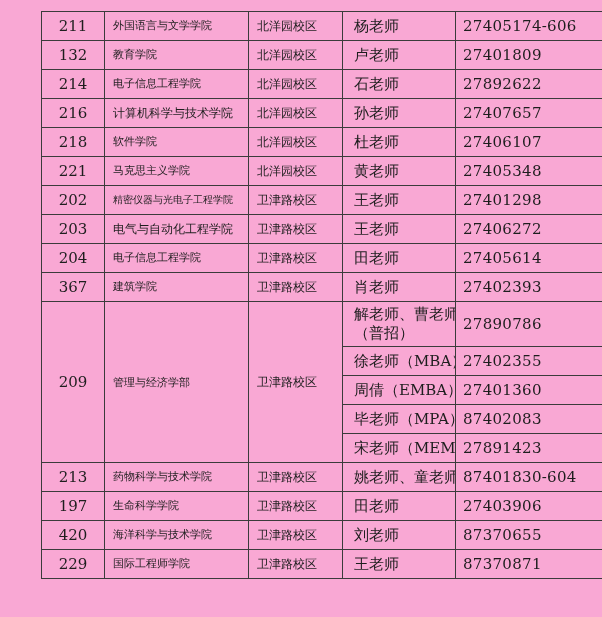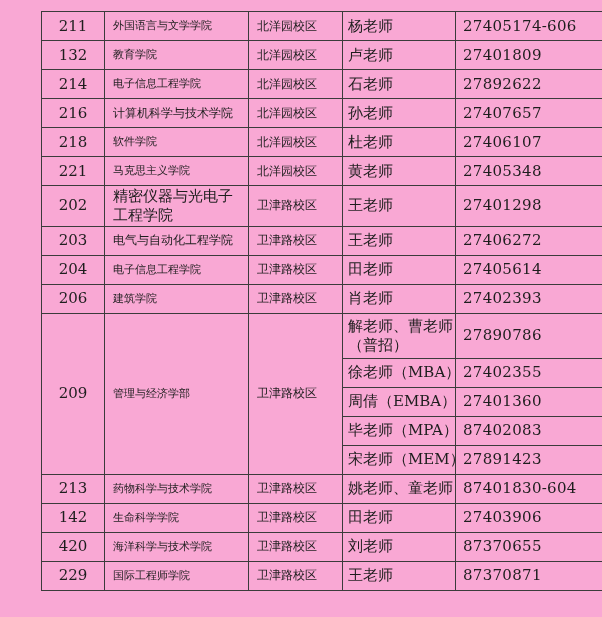--- a/index.html
+++ b/index.html
@@ -36,23 +36,23 @@
     vertical-align: middle;
     line-height: 1.25;
     overflow: hidden;
   }
   td.cell-num {
     text-align: center;
     padding: 1px 0;
   }
   td.cell-college  { font-size: 11px; }
   td.cell-college.col-sm { font-size: 12px; }
-  td.cell-college.col-xs { font-size: 15px; }
+  td.cell-college.col-xs { font-size: 10px; }
   td.cell-campus   { font-size: 12px; }
-  td.cell-teacher  { font-size: 15px; white-space: pre; padding-left: 5px; }
+  td.cell-teacher  { font-size: 15px; white-space: pre; padding-left: 11px; }
   td.cell-phone    { font-size: 15px; letter-spacing: 0.3px; padding-left: 7px; }
   tr.tall td { height: 42px; line-height: 19px; }
 </style>
 </head>
 <body>
 
 <div class="page">
   <div class="table-clip">
     <table class="contact-table">
       <colgroup>
@@ -120,21 +120,21 @@
             <td class="cell-phone">27406272</td>
           </tr>
           <tr>
             <td class="cell-num">204</td>
             <td class="cell-college">电子信息工程学院</td>
             <td class="cell-campus">卫津路校区</td>
             <td class="cell-teacher">田老师</td>
             <td class="cell-phone">27405614</td>
           </tr>
           <tr>
-            <td class="cell-num">206</td>
+            <td class="cell-num">367</td>
             <td class="cell-college">建筑学院</td>
             <td class="cell-campus">卫津路校区</td>
             <td class="cell-teacher">肖老师</td>
             <td class="cell-phone">27402393</td>
           </tr>
           <tr class="tall">
             <td class="cell-num" rowspan="5">209</td>
             <td class="cell-college" rowspan="5">管理与经济学部</td>
             <td class="cell-campus" rowspan="5">卫津路校区</td>
             <td class="cell-teacher">解老师、曹老师
@@ -158,21 +158,21 @@
             <td class="cell-phone">27891423</td>
           </tr>
           <tr>
             <td class="cell-num">213</td>
             <td class="cell-college">药物科学与技术学院</td>
             <td class="cell-campus">卫津路校区</td>
             <td class="cell-teacher">姚老师、童老师</td>
             <td class="cell-phone">87401830-604</td>
           </tr>
           <tr>
-            <td class="cell-num">142</td>
+            <td class="cell-num">197</td>
             <td class="cell-college">生命科学学院</td>
             <td class="cell-campus">卫津路校区</td>
             <td class="cell-teacher">田老师</td>
             <td class="cell-phone">27403906</td>
           </tr>
           <tr>
             <td class="cell-num">420</td>
             <td class="cell-college">海洋科学与技术学院</td>
             <td class="cell-campus">卫津路校区</td>
             <td class="cell-teacher">刘老师</td>

